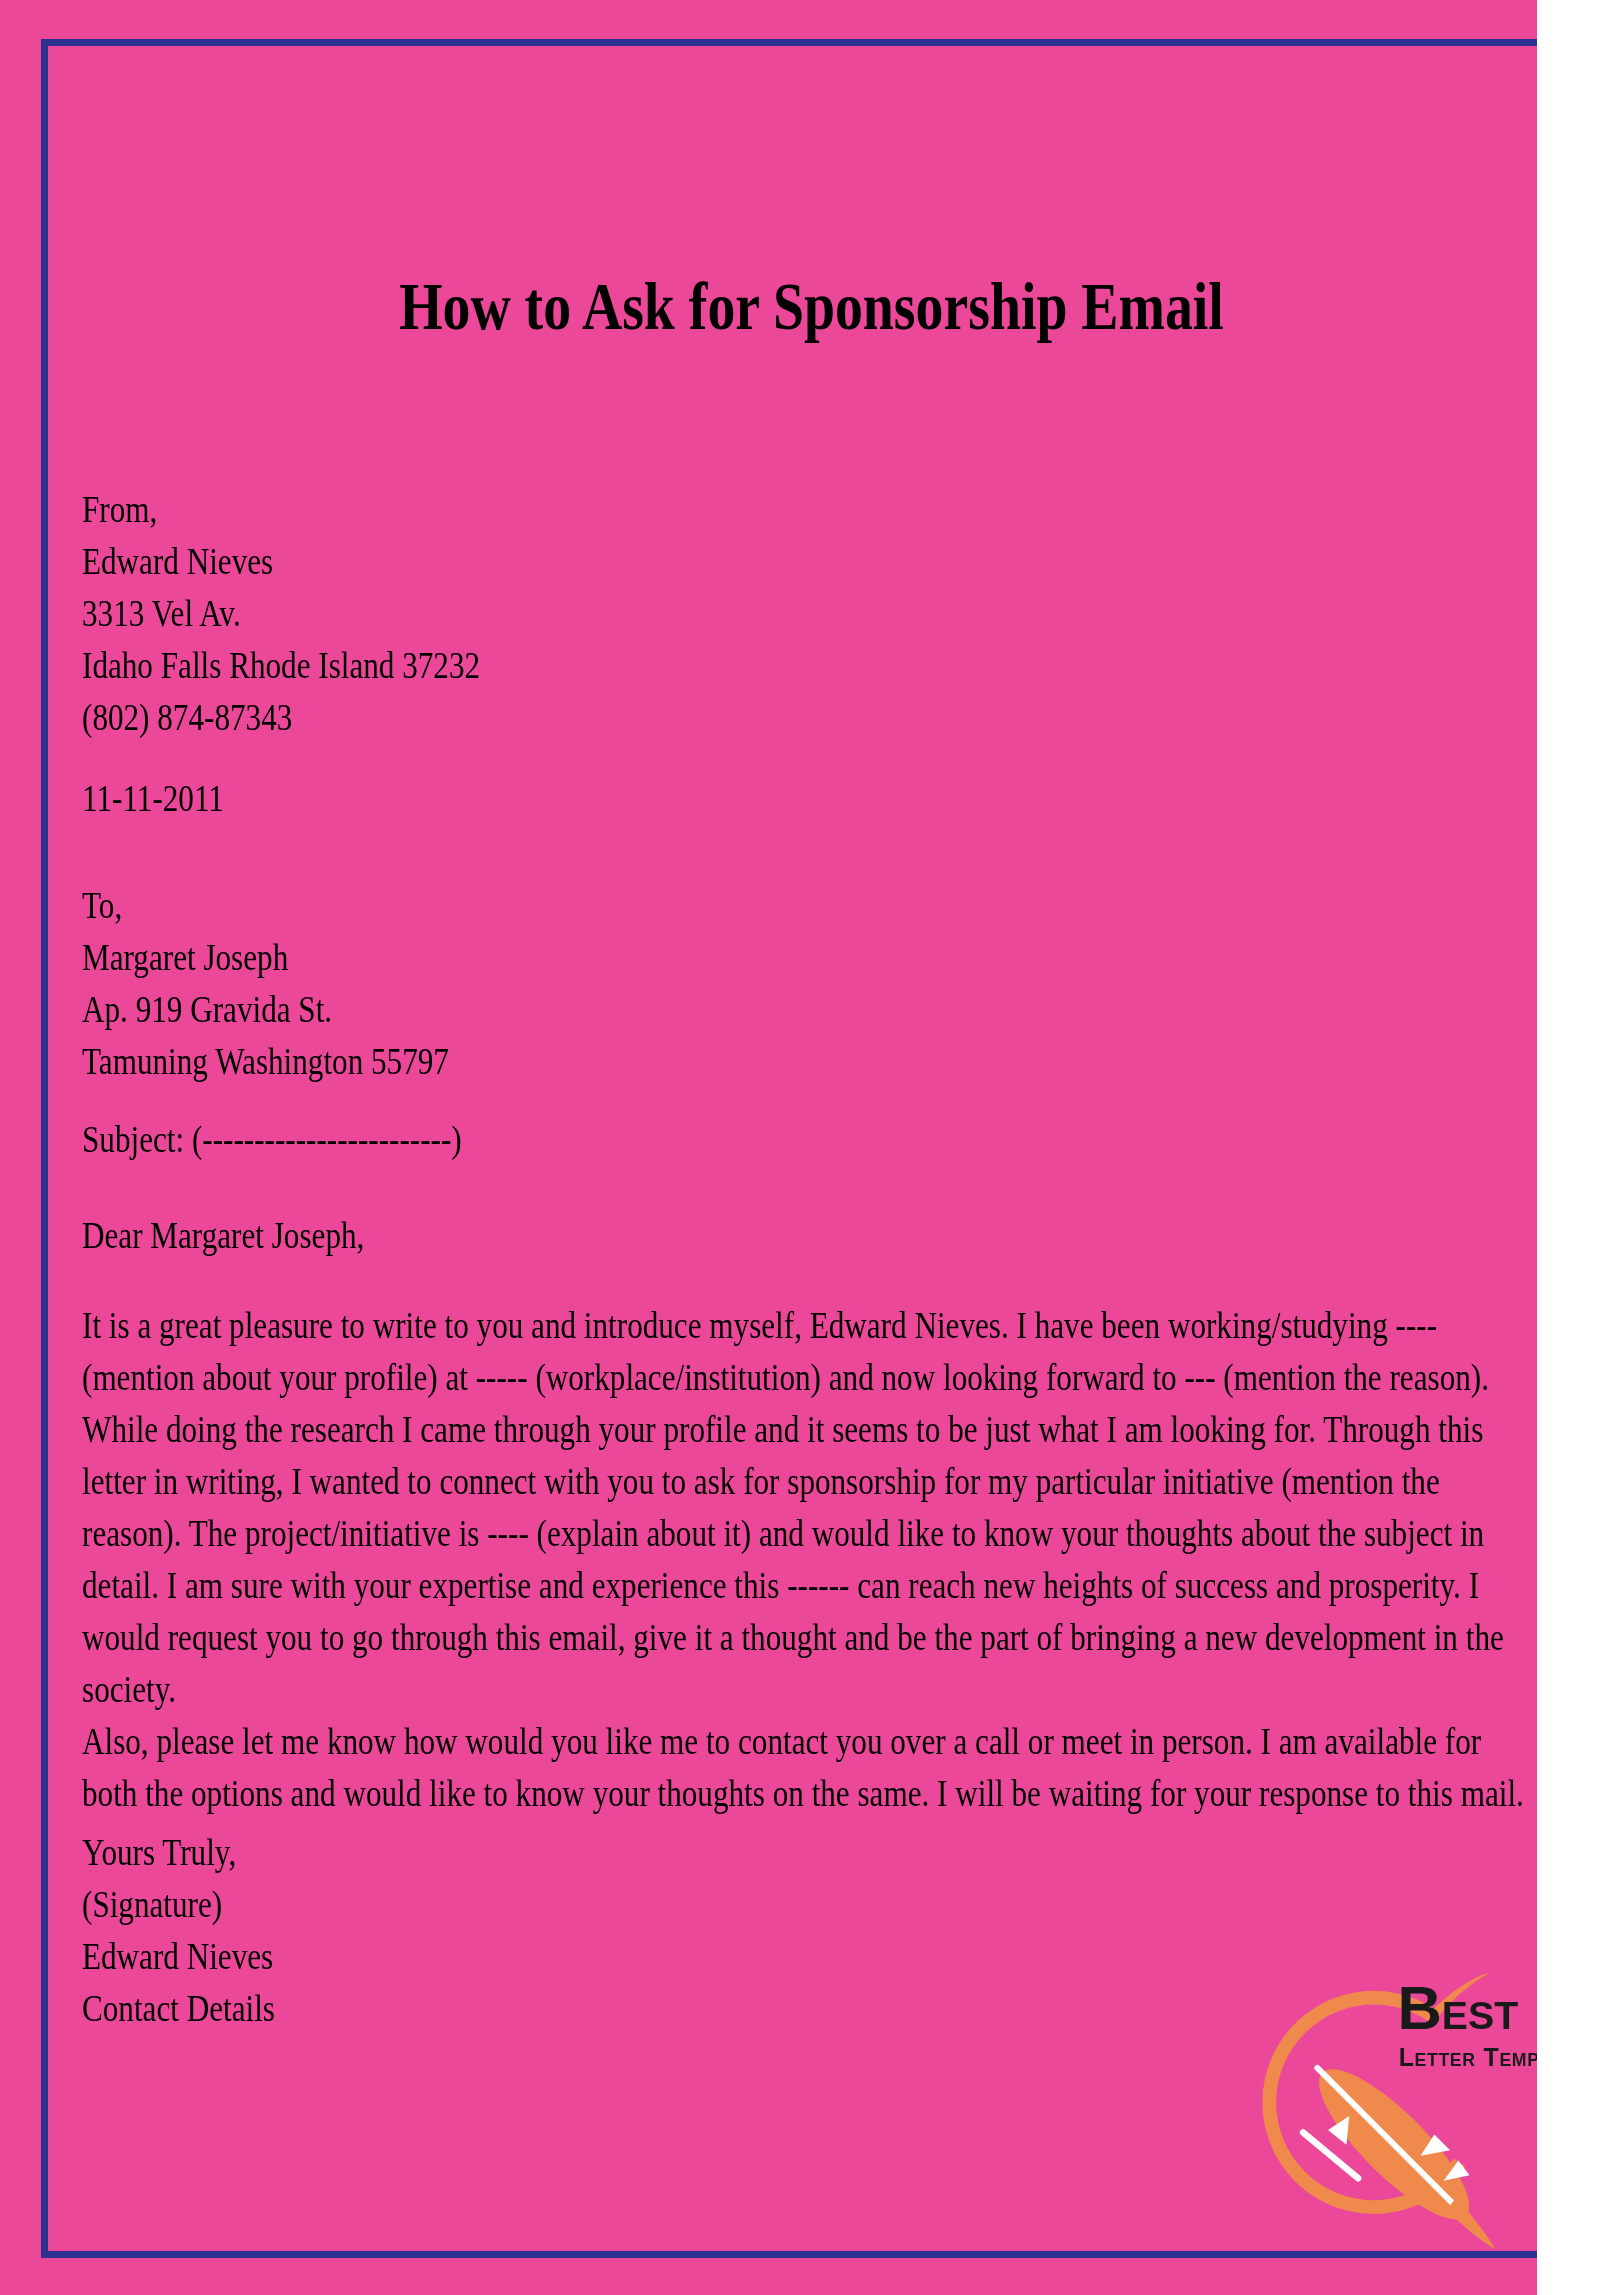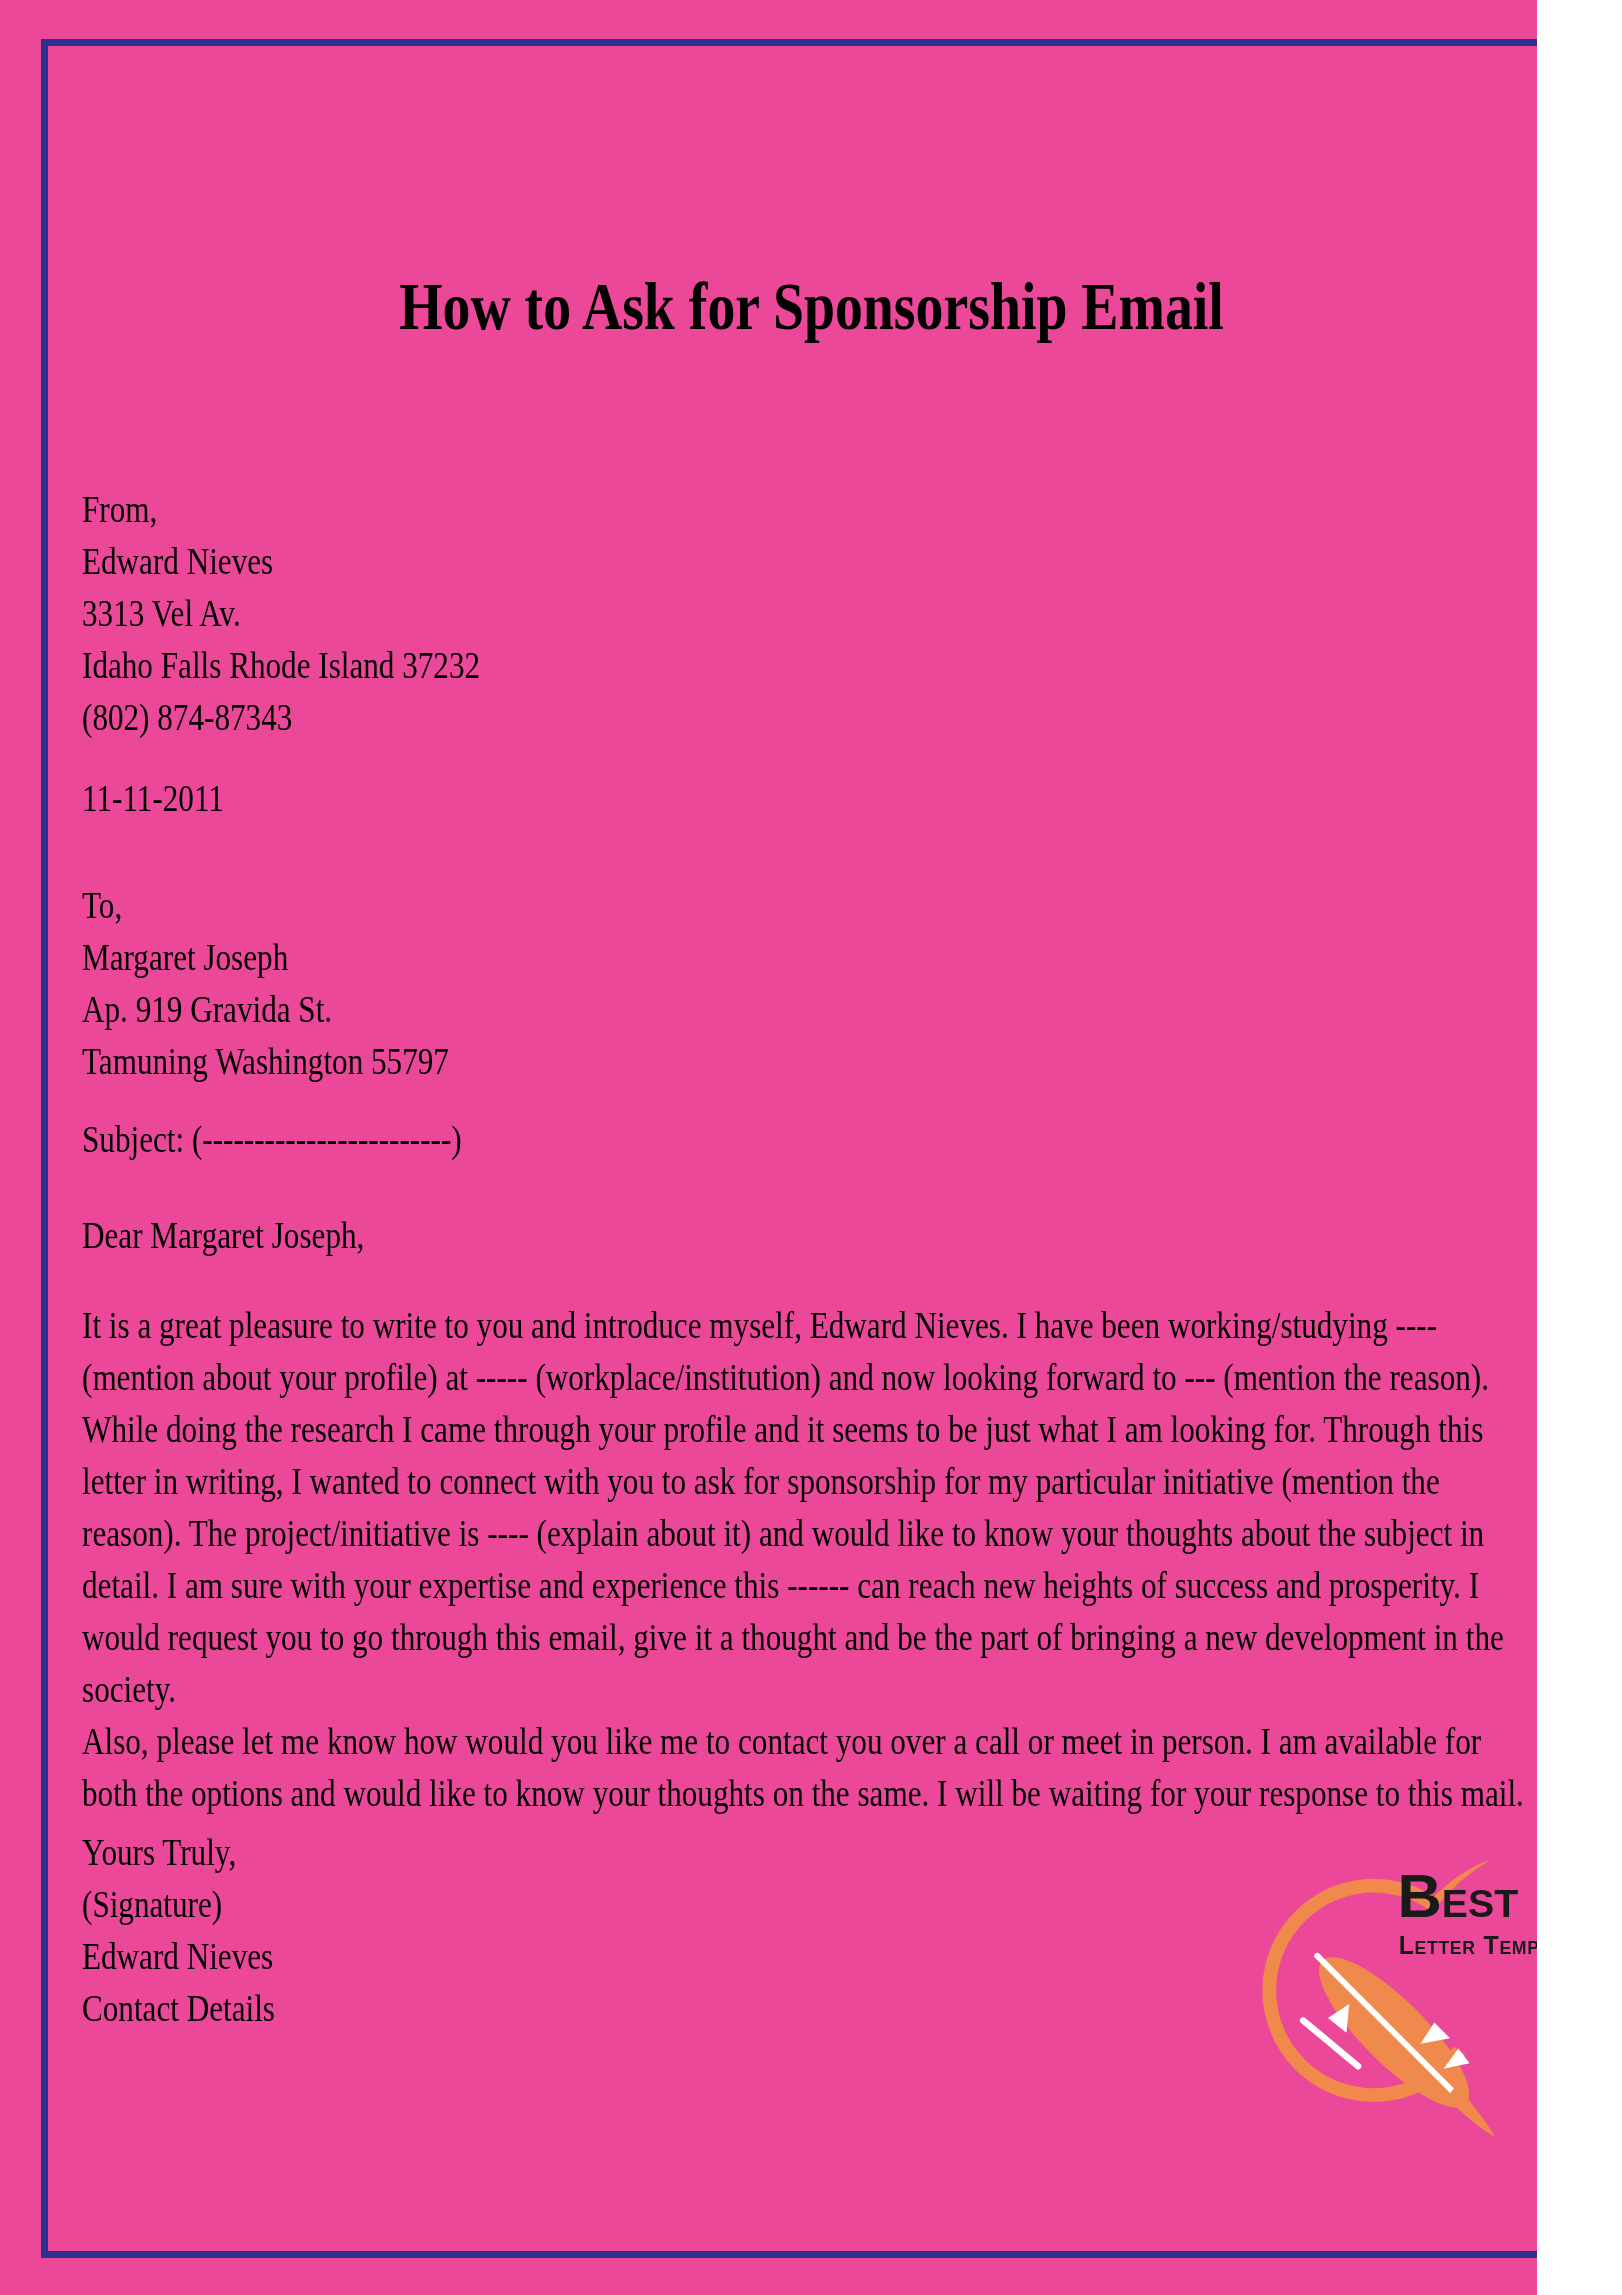--- a/index.html
+++ b/index.html
@@ -23,21 +23,21 @@
   }
   .line { white-space:nowrap; }
   .mt-date { margin-top:29px; }
   .mt-to { margin-top:55px; }
   .mt-subject { margin-top:26px; }
   .mt-salutation { margin-top:44px; }
   .mt-body { margin-top:38px; }
   .mt-closing { margin-top:6.5px; }
   .body-par { text-align:left; }
   .logo {
-    position:absolute; left:1260px; top:1824px; width:314px; height:321px;
+    position:absolute; left:1260px; top:1936px; width:314px; height:321px;
   }
   .logo svg { display:block; width:314px; height:321px; }
   .logo text {
     font-family:"Liberation Sans", sans-serif; font-weight:700; fill:#1A1A1A;
   }
 </style>
 </head>
 <body>
 
 <div class="page">

